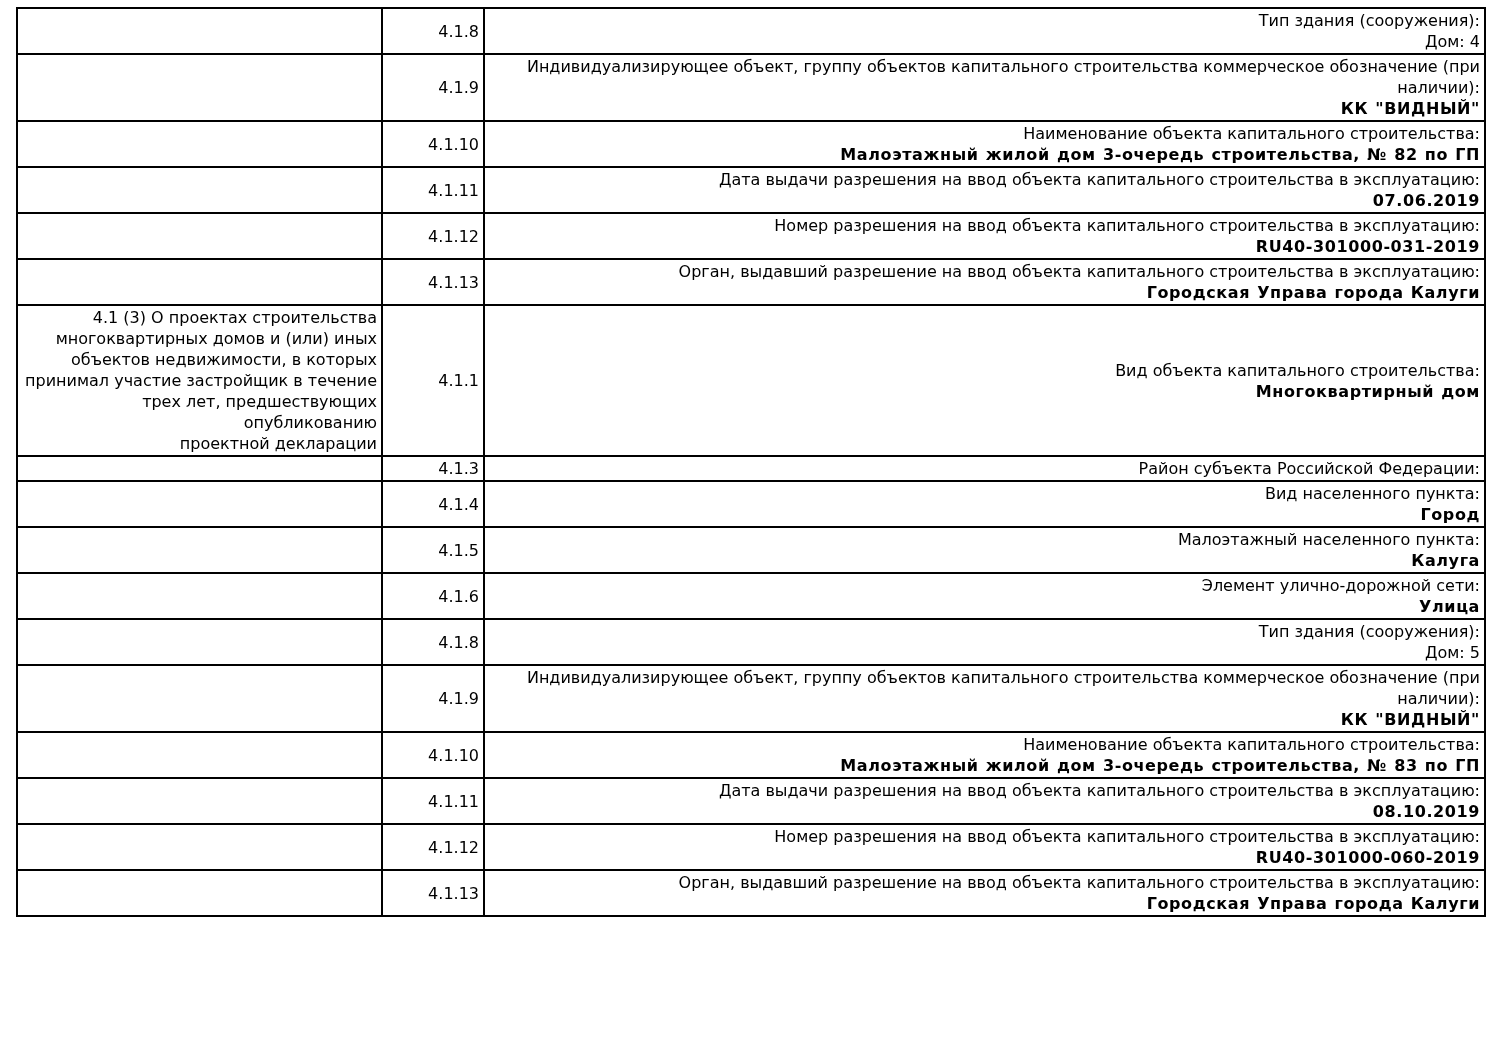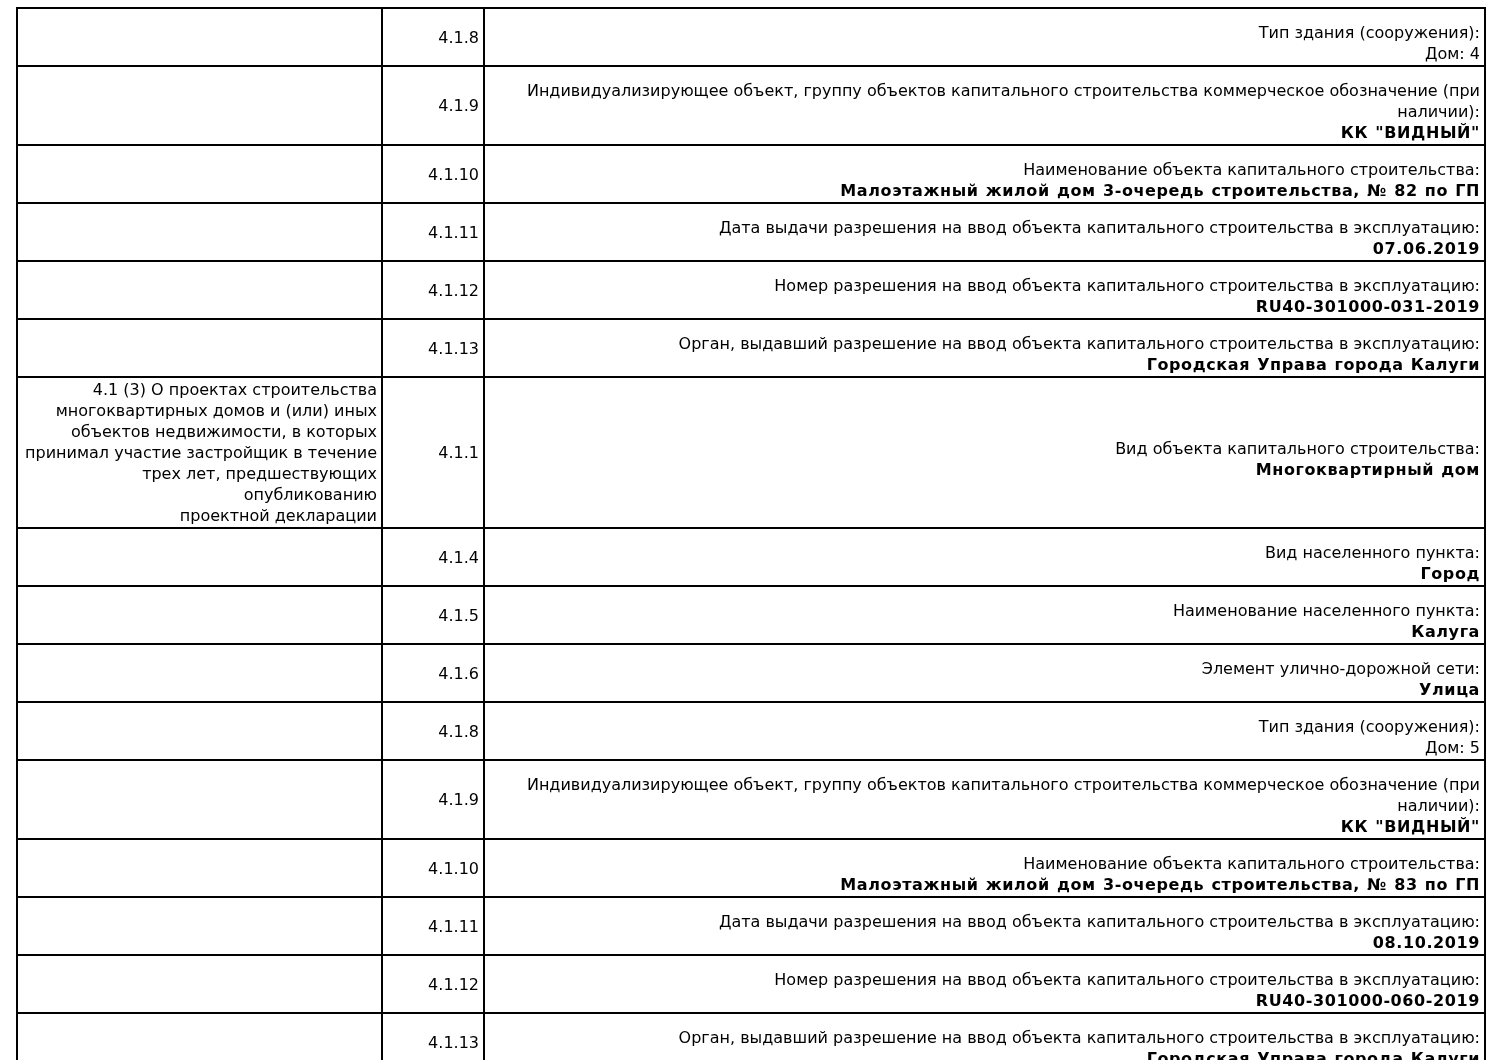--- a/index.html
+++ b/index.html
@@ -31,21 +31,20 @@
   td.c-section {
     white-space: pre-line;
     vertical-align: middle;
     padding: 1px 4px;
   }
   td.c-code {
     padding-left: 4px;
   }
   td.c-val .label {
     white-space: pre-line;
-    margin-top: 12px;
   }
   td.c-val .value {
     white-space: pre-line;
   }
   td.c-val .value.bold {
     font-weight: bold;
     letter-spacing: 0.6px;
     word-spacing: 1px;
   }
 </style>
@@ -116,31 +115,39 @@
 трех лет, предшествующих опубликованию
 проектной декларации</td>
       <td class="c-code">4.1.1</td>
       <td class="c-val">
         <div class="label">Вид объекта капитального строительства:</div>
         <div class="value bold">Многоквартирный дом</div>
       </td>
     </tr>
     <tr>
       <td class="c-section"></td>
+      <td class="c-code">4.1.3</td>
+      <td class="c-val">
+        <div class="label">Район субъекта Российской Федерации:</div>
+        <div class="value"></div>
+      </td>
+    </tr>
+    <tr>
+      <td class="c-section"></td>
       <td class="c-code">4.1.4</td>
       <td class="c-val">
         <div class="label">Вид населенного пункта:</div>
         <div class="value bold">Город</div>
       </td>
     </tr>
     <tr>
       <td class="c-section"></td>
       <td class="c-code">4.1.5</td>
       <td class="c-val">
-        <div class="label">Наименование населенного пункта:</div>
+        <div class="label">Малоэтажный населенного пункта:</div>
         <div class="value bold">Калуга</div>
       </td>
     </tr>
     <tr>
       <td class="c-section"></td>
       <td class="c-code">4.1.6</td>
       <td class="c-val">
         <div class="label">Элемент улично-дорожной сети:</div>
         <div class="value bold">Улица</div>
       </td>

